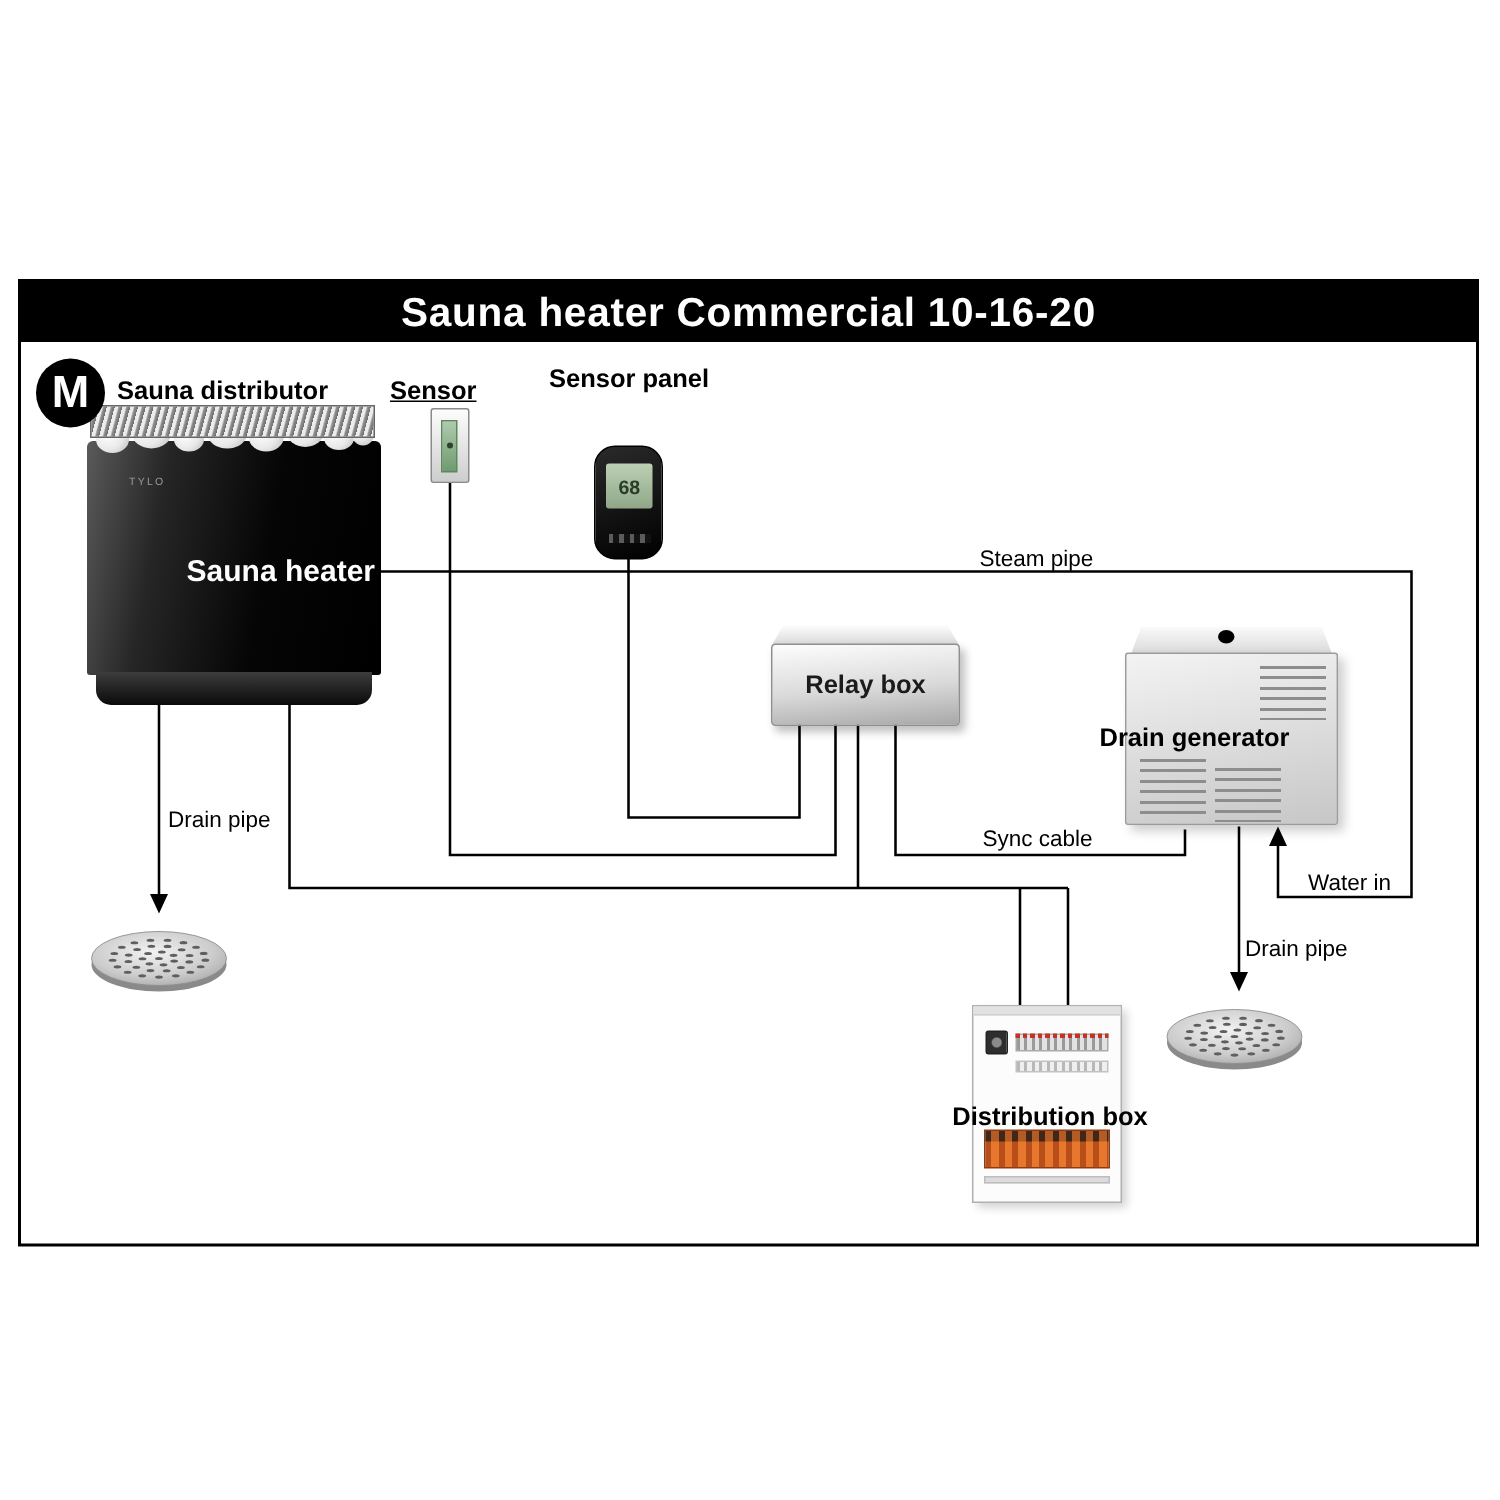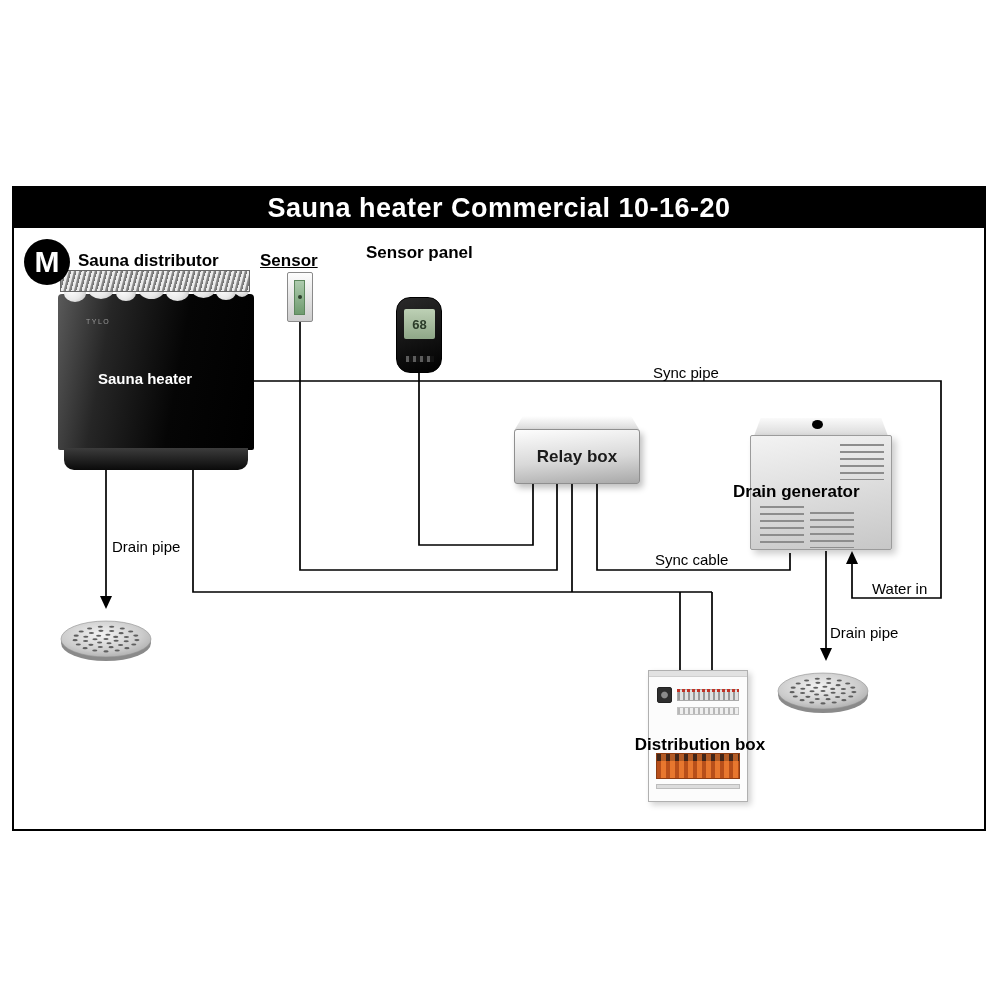--- a/index.html
+++ b/index.html
@@ -32,22 +32,22 @@
   
   #heater { left:58px; top:270px; width:196px; height:200px; z-index:2; }
   #heater .body { position:absolute; left:0; top:24px; width:196px; height:156px;
     background:linear-gradient(100deg,#5a5a5a 0%,#262626 25%,#050505 60%,#000 100%);
     border-radius:4px 4px 2px 2px; }
   #heater .stone { position:absolute; border-radius:50%; background:radial-gradient(circle at 35% 30%,#ffffff 0%,#e9e9e9 55%,#b9b9b9 100%); z-index:2; }
   #heater .grill { position:absolute; left:2px; top:0; width:190px; height:22px; z-index:3;
     background:repeating-linear-gradient(105deg,#ececec 0px,#ececec 2px,#909090 3px,#6e6e6e 5px);
     border:1px solid #666; }
   #heater .brand { position:absolute; left:28px; top:48px; color:#9a9a9a; font-size:7px; letter-spacing:1.5px; z-index:4; }
-  #heater .hlabel { position:absolute; left:40px; top:100px; width:152px; text-align:left;
-    color:#fff; font-weight:bold; font-size:15px; z-index:4; }
+  #heater .hlabel { position:absolute; left:40px; top:100px; width:152px; text-align:right;
+    color:#fff; font-weight:bold; font-size:20px; z-index:4; }
   #heater .base { position:absolute; left:6px; top:178px; width:184px; height:22px;
     background:linear-gradient(#3c3c3c,#0a0a0a); border-radius:0 0 10px 10px; }
 
   
   #sensor-device { left:287px; top:272px; width:26px; height:50px; z-index:2;
     background:linear-gradient(#fdfdfd,#cdcdcd); border:1px solid #8a8a8a; border-radius:2px; }
   #sensor-device .stripe { position:absolute; left:6px; top:7px; width:11px; height:35px;
     background:linear-gradient(#aecbae,#6f9b6f); border:1px solid #5d875d; }
   #sensor-device .dot { position:absolute; left:10px; top:22px; width:4px; height:4px; border-radius:50%; background:#2e402e; }
 
@@ -297,18 +297,18 @@
         <circle cx="16.3" cy="-26.4" r="2.6"></circle>
         <circle cx="24.7" cy="-18.7" r="2.6"></circle>
         <circle cx="29.8" cy="-8.5" r="2.6"></circle>
         <circle cx="30.9" cy="2.8" r="2.6"></circle>
         <circle cx="27.8" cy="13.8" r="2.6"></circle>
         <circle cx="20.9" cy="22.9" r="2.6"></circle>
       </g>
   </svg>
 
   <div class="abs wire-label" id="lbl-drain-left">Drain pipe</div>
-  <div class="abs wire-label" id="lbl-steam-pipe">Sync pipe</div>
+  <div class="abs wire-label" id="lbl-steam-pipe">Steam pipe</div>
   <div class="abs wire-label" id="lbl-sync-cable">Sync cable</div>
   <div class="abs wire-label" id="lbl-water-in">Water in</div>
   <div class="abs wire-label" id="lbl-drain-right">Drain pipe</div>
 
 </div>
 
 </body></html>

